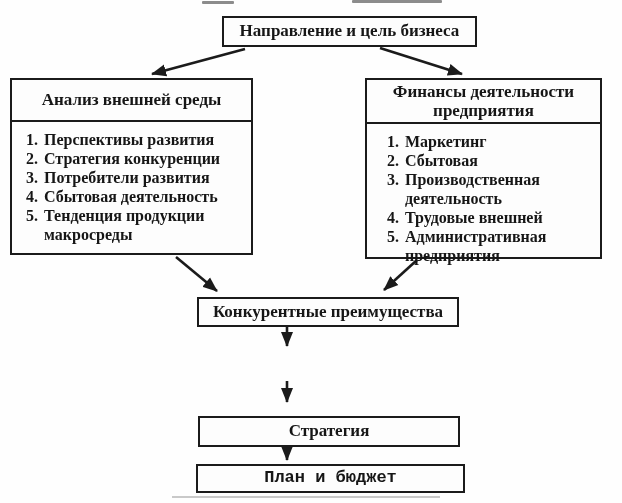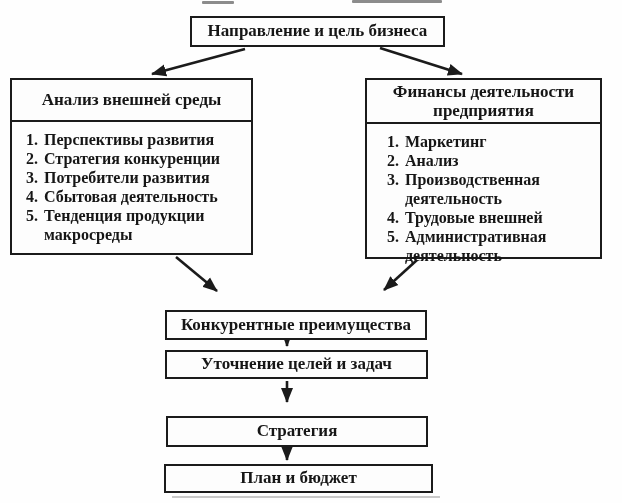--- a/index.html
+++ b/index.html
@@ -21,20 +21,21 @@
     border: 2.5px solid #1b1b1b;
     background: #fdfdfd;
     box-sizing: border-box;
     display: flex;
     align-items: center;
     justify-content: center;
     text-align: center;
     font-weight: bold;
     font-size: 17px;
     line-height: 1.1;
+    margin-left: 32px;
   }
   .panel {
     position: absolute;
     border: 2.5px solid #1b1b1b;
     background: #fdfdfd;
     box-sizing: border-box;
     display: flex;
     flex-direction: column;
   }
   .panel-title {
@@ -152,46 +153,43 @@
 
   <div class="panel" style="left:365px; top:78px; width:237px; height:181px;">
     <div class="panel-title" style="height:44px;">Финансы деятельности предприятия</div>
     <div class="panel-list right-list">
       <div class="li">
         <span class="num">1.</span>
         <span class="txt">Маркетинг</span>
       </div>
       <div class="li">
         <span class="num">2.</span>
-        <span class="txt">Анализ</span>
+        <span class="txt">Сбытовая</span>
       </div>
       <div class="li">
         <span class="num">3.</span>
         <span class="txt">Производственная деятельность</span>
       </div>
       <div class="li">
         <span class="num">4.</span>
         <span class="txt">Трудовые внешней</span>
       </div>
       <div class="li">
         <span class="num">5.</span>
-        <span class="txt">Административная деятельность</span>
+        <span class="txt">Административная предприятия</span>
       </div>
     </div>
   </div>
 
-  <div class="box" style="left:165px; top:310px; width:262px; height:30px;">
+  <div class="box" style="left:165px; top:297px; width:262px; height:30px;">
     <span>Конкурентные преимущества</span>
   </div>
 
-  <div class="box" style="left:165px; top:350px; width:263px; height:29px;">
-    <span>Уточнение целей и задач</span>
-  </div>
 
   <div class="box" style="left:166px; top:416px; width:262px; height:31px;">
     <span>Стратегия</span>
   </div>
 
-  <div class="box" style="left:164px; top:464px; width:269px; height:29px;">
+  <div class="box" style="left:164px; top:464px; width:269px; height:29px;font-family:Liberation Mono, monospace;">
     <span>План и бюджет</span>
   </div>
 
 </div>
 
 </body></html>

